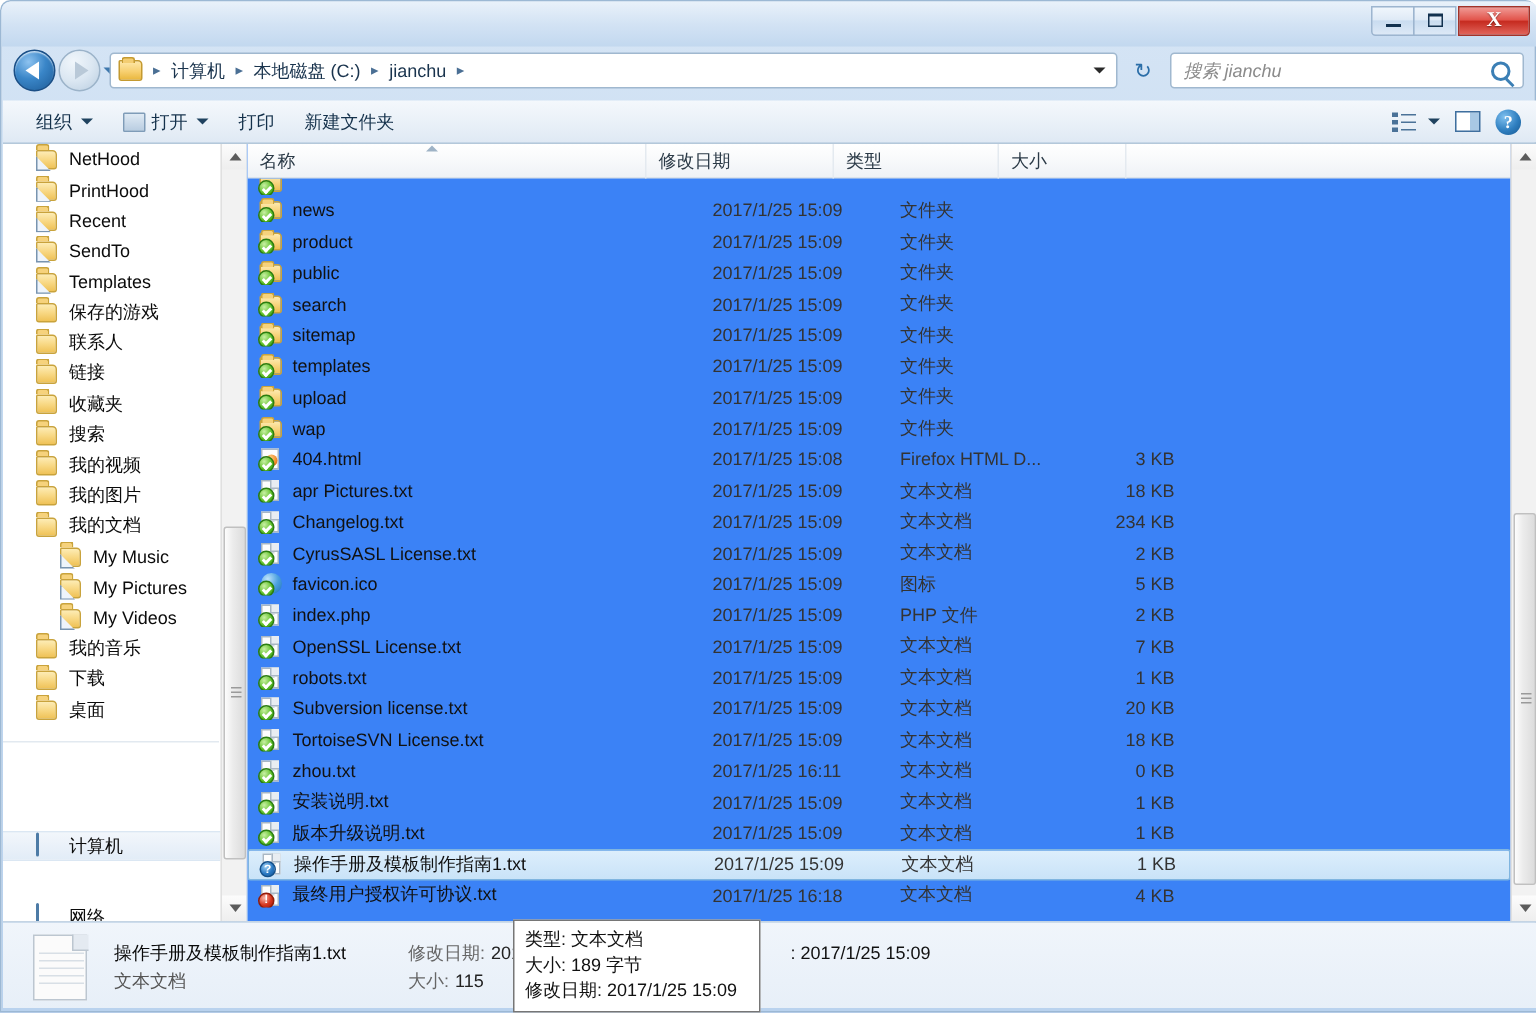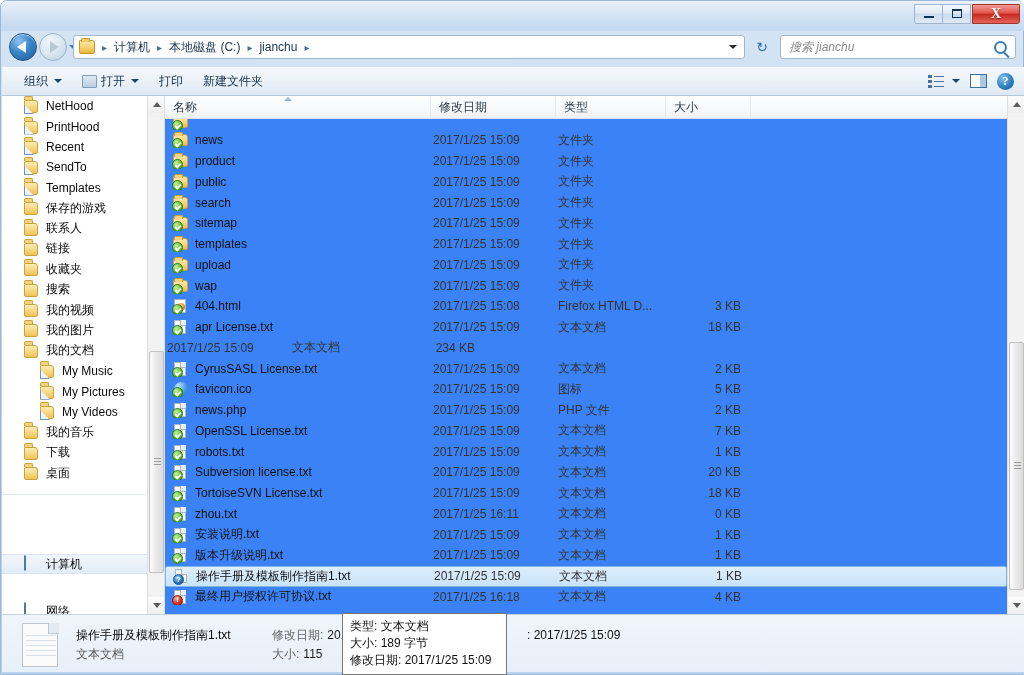--- a/index.html
+++ b/index.html
@@ -304,21 +304,21 @@
     display: flex; align-items: center; height: 20.75px;
     font-size: 12px; color: #111111; white-space: nowrap;
   }
   .row.selected {
     background: linear-gradient(to bottom, #ddeefc 0%, #c9e3f8 100%);
     border: 1px solid #7fb5e0;
     border-radius: 2px;
   }
   .row.clipped { height: 11px; overflow: hidden; align-items: flex-end; }
   .c-name { width: 266px; display: flex; align-items: center; padding-left: 8px; overflow: hidden; }
-  .c-date { width: 125px; padding-left: 2px; color: #333333; }
+  .c-date { width: 125px; padding-left: 2px; color: #333333; margin-left: 42px; }
   .c-type { width: 110px; padding-left: 2px; color: #333333; }
   .c-size { width: 85px; text-align: right; padding-right: 10px; color: #333333; }
 
   
   .fi { width: 16px; height: 16px; margin-right: 6px; flex: 0 0 16px; position: relative; }
   .fi-folder {
     position: absolute; left: 0; top: 2px; width: 15px; height: 12px;
     background: linear-gradient(to bottom, #fdeab0 0%, #f8d57f 50%, #eebf52 100%);
     border: 1px solid #c9a33c; border-radius: 1px 3px 2px 2px;
   }
@@ -808,27 +808,36 @@
             <span class="c-size">3 KB</span>
           </div>
           <div class="row">
             <span class="c-name">
               <span class="fi">
                 <span class="fi-page">
                   <i></i>
                 </span>
                 <span class="ovl-check"></span>
               </span>
-              <span>apr License.txt</span>
+              <span>apr Pictures.txt</span>
             </span>
             <span class="c-date">2017/1/25 15:09</span>
             <span class="c-type">文本文档</span>
             <span class="c-size">18 KB</span>
           </div>
           <div class="row">
+            <span class="c-name">
+              <span class="fi">
+                <span class="fi-page">
+                  <i></i>
+                </span>
+                <span class="ovl-check"></span>
+              </span>
+              <span>Changelog.txt</span>
+            </span>
             <span class="c-date">2017/1/25 15:09</span>
             <span class="c-type">文本文档</span>
             <span class="c-size">234 KB</span>
           </div>
           <div class="row">
             <span class="c-name">
               <span class="fi">
                 <span class="fi-page">
                   <i></i>
                 </span>
@@ -853,21 +862,21 @@
             <span class="c-size">5 KB</span>
           </div>
           <div class="row">
             <span class="c-name">
               <span class="fi">
                 <span class="fi-page">
                   <i></i>
                 </span>
                 <span class="ovl-check"></span>
               </span>
-              <span>news.php</span>
+              <span>index.php</span>
             </span>
             <span class="c-date">2017/1/25 15:09</span>
             <span class="c-type">PHP 文件</span>
             <span class="c-size">2 KB</span>
           </div>
           <div class="row">
             <span class="c-name">
               <span class="fi">
                 <span class="fi-page">
                   <i></i>

